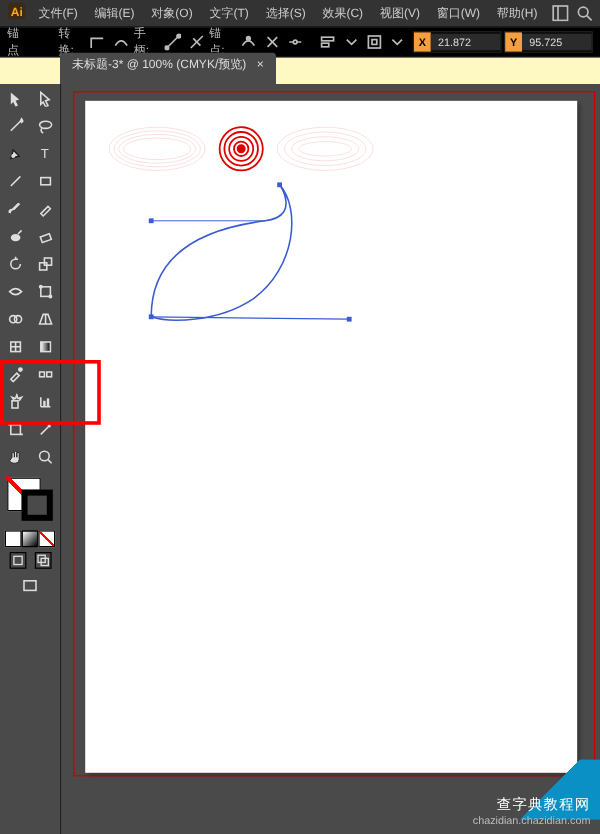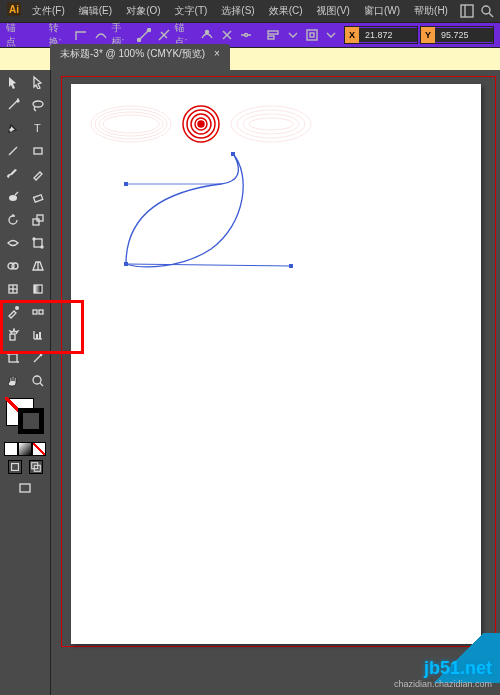--- a/index.html
+++ b/index.html
@@ -2,21 +2,21 @@
 <html><head>
 <meta charset="utf-8">
 <style>
   html,body{margin:0;padding:0;width:500px;height:695px;background:#333;font-family:"Microsoft YaHei",Arial,sans-serif;font-size:10px;color:#ccc;overflow:hidden;user-select:none}
   .row{display:flex;align-items:center}
   .menubar{height:22px;background:#333;padding:0 4px;gap:2px}
   .logo{width:20px;height:20px;display:flex;justify-content:center}
   .logo svg{width:16px;height:16px}
   .menu-item{padding:2px 6px;white-space:nowrap;cursor:default}
   .menu-sep{flex:1}
-  .ctrlbar{height:24px;background:#6d28d9;border-top:1px solid #222;border-bottom:1px solid #222;padding:0 6px;gap:2px}
+  .ctrlbar{height:24px;background:#000000;border-top:1px solid #222;border-bottom:1px solid #222;padding:0 6px;gap:2px}
   .lbl{color:#bbb}
   .icon{width:18px;height:18px;display:flex;align-items:center;justify-content:center}
   .icon svg{width:14px;height:14px;stroke:#bbb;fill:none;stroke-width:1.4}
   .readout{display:flex;align-items:center;border:1px solid #222;height:16px}
   .readout .tag{width:14px;height:16px;background:#f59d3f;color:#000;display:flex;align-items:center;justify-content:center;font-size:9px;font-weight:bold}
   .readout input{width:46px;height:14px;border:none;background:#2b2b2b;color:#ddd;font-size:9px;padding:0 6px}
   .tabstrip{height:22px;background:#fef9c3;display:flex;align-items:flex-end;padding-left:50px}
   .tab{height:20px;background:#4a4a4a;padding:3px 10px;font-size:10px;color:#ddd;border-radius:3px 3px 0 0}
   .main{display:flex;height:calc(695px - 22px - 24px - 22px)}
   .toolcol{width:50px;background:#4a4a4a;display:flex;flex-direction:column;border-right:1px solid #222}
@@ -394,19 +394,19 @@
         <g fill="#3b5bd4">
             <rect x="53" y="178" width="4" height="4"></rect>
             <rect x="53" y="98" width="4" height="4"></rect>
             <rect x="160" y="68" width="4" height="4"></rect>
             <rect x="218" y="180" width="4" height="4"></rect>
           </g>
       </svg>
     </div>
     <div class="corner"></div>
     <div class="watermark">
-      <div class="wm1">jb51.net</div>
+      <div class="wm2">查字典教程网</div>
       <div class="wm3">chazidian.chazidian.com</div>
     </div>
   </div>
 </div>
 
 <div class="highlight"></div>
 
 </body></html>

